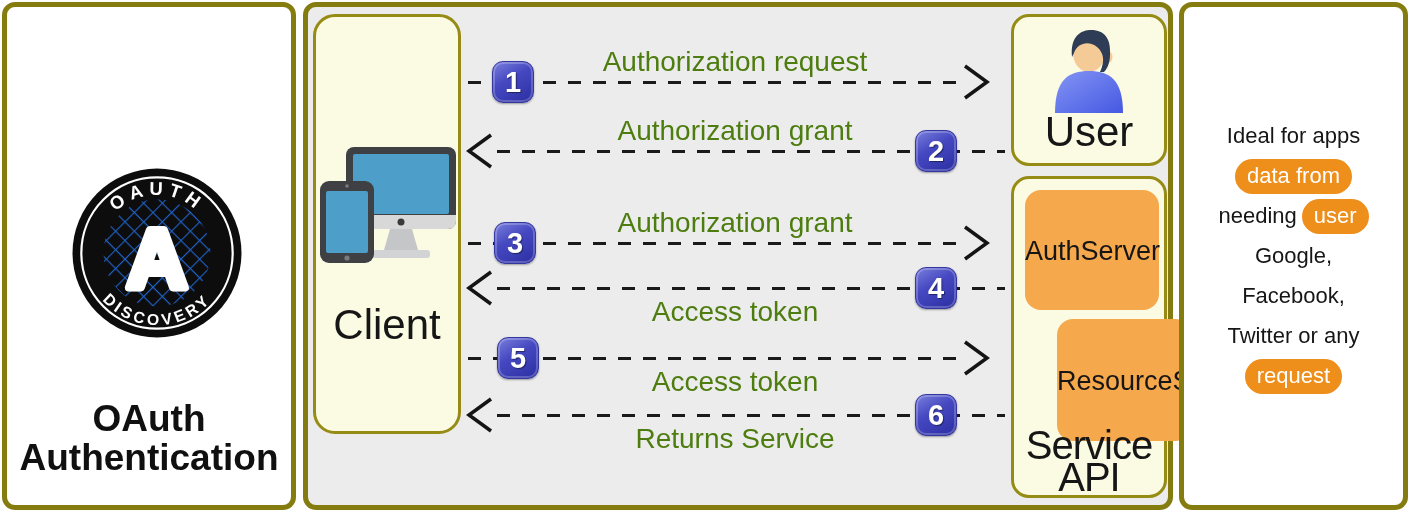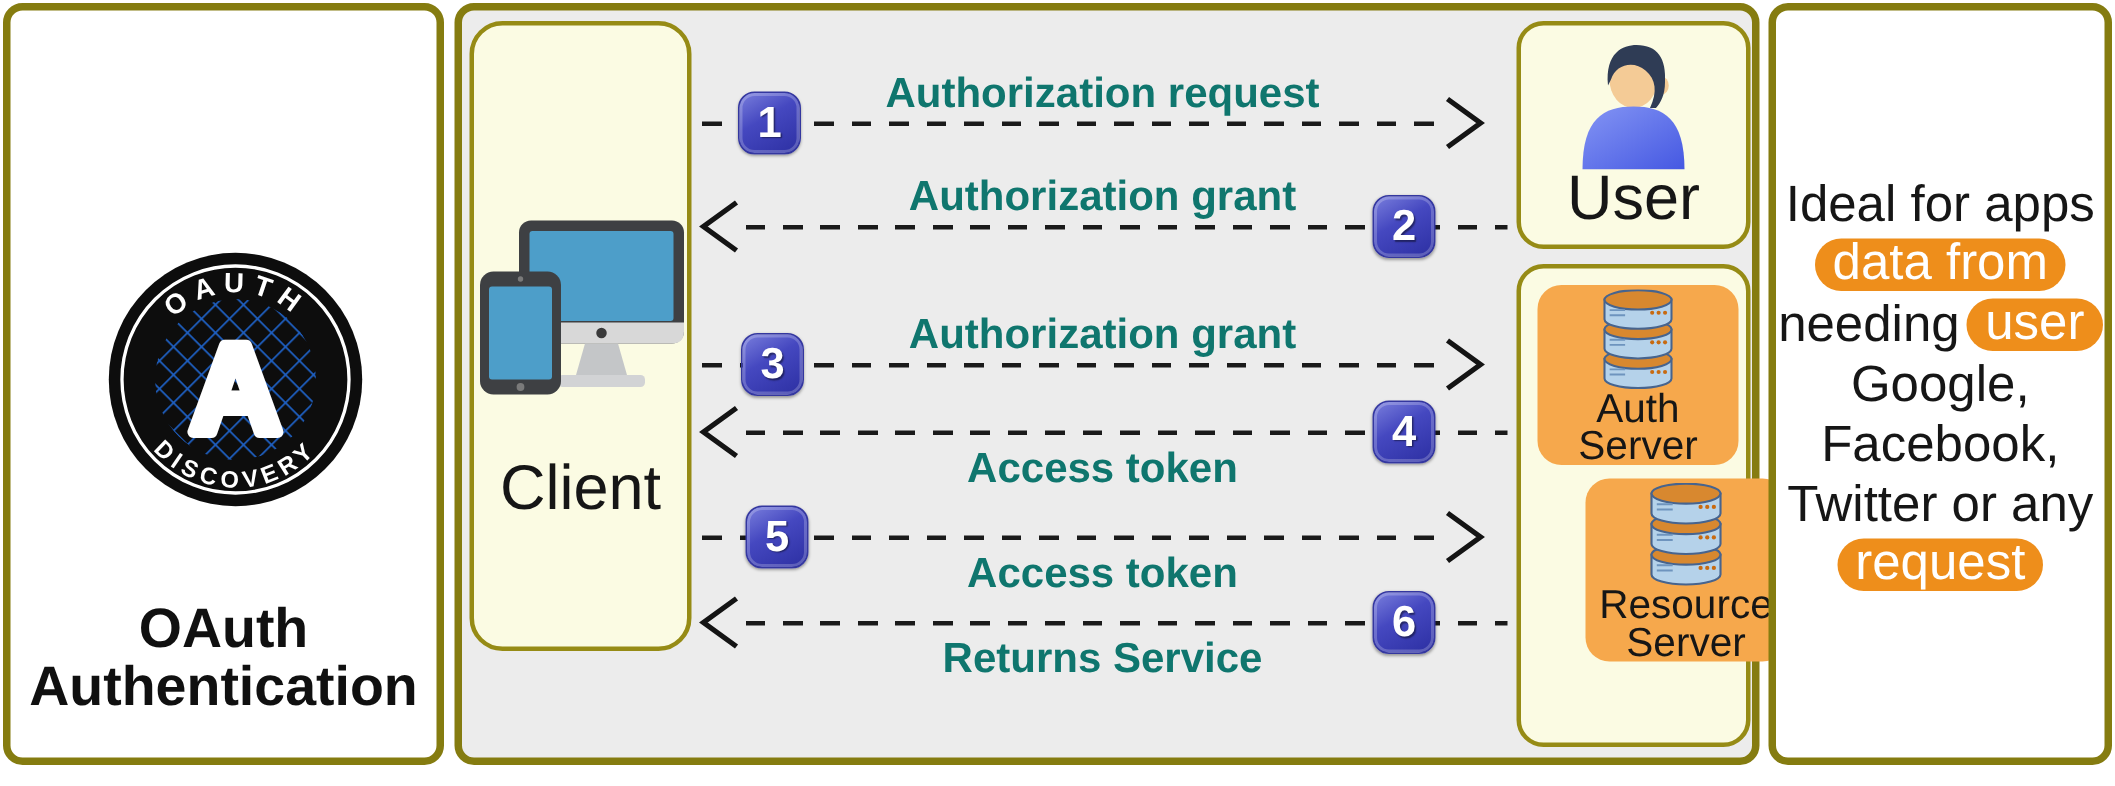--- a/index.html
+++ b/index.html
@@ -22,37 +22,37 @@
 
   .actor-box{position:absolute;background:var(--box-bg-cream);border:3px solid var(--box-border-olive);}
   .client-box{left:313px;top:14px;width:148px;height:420px;border-radius:22px;}
   .client-box svg{position:absolute;left:4px;top:128px;}
   .client-label{position:absolute;left:0;top:284px;width:100%;text-align:center;font-size:42px;}
 
   .user-box{left:1011px;top:14px;width:156px;height:152px;border-radius:18px;display:flex;flex-direction:column;align-items:center;padding-top:10px;}
   .user-label{font-size:42px;margin-top:-2px;line-height:1;}
 
   .service-box{left:1011px;top:176px;width:156px;height:322px;border-radius:18px;}
-  .server-sub{position:absolute;left:11px;width:134px;background:var(--server-box-orange);border-radius:16px;display:flex;flex-direction:column;align-items:center;padding-top:3px;}
+  .server-sub{position:absolute;left:11px;width:134px;background:var(--server-box-orange);border-radius:16px;display:flex;flex-direction:row;align-items:center;padding-top:3px;}
   .auth-box{top:11px;height:120px;}
   .resource-box{top:140px;height:122px;margin-left:32px;}
   .server-label{font-size:27px;line-height:25px;text-align:center;white-space:nowrap;}
   .service-label{position:absolute;left:0;bottom:0;width:100%;text-align:center;font-size:40px;line-height:32px;letter-spacing:-1px;padding-bottom:2px;}
 
   .dash{position:absolute;height:3px;background:repeating-linear-gradient(90deg,var(--arrow-black) 0 13px,transparent 13px 25px);}
   .chev{position:absolute;width:32px;height:38px;}
   .badge{position:absolute;width:42px;height:42px;border-radius:11px;
     background:linear-gradient(150deg,#7a7fdd 0%,#4548c0 42%,#2c2fa2 100%);
     border:1px solid #34379f;
     box-shadow:inset 0 0 0 2px rgba(255,255,255,.22),0 1px 2px rgba(0,0,0,.35);
     display:flex;align-items:center;justify-content:center;
     color:#fff;font-weight:bold;font-size:29px;text-shadow:1px 1px 1px rgba(0,0,0,.45);}
-  .alabel{position:absolute;left:500px;width:470px;text-align:center;font-size:28px;color:#0f766e;font-weight:bold;}
-
-  .note-line{height:40px;display:flex;align-items:center;justify-content:center;font-size:34px;gap:5px;white-space:nowrap;}
+  .alabel{position:absolute;left:500px;width:470px;text-align:center;font-size:28px;color:#4d7c0f;}
+
+  .note-line{height:40px;display:flex;align-items:center;justify-content:center;font-size:22px;gap:5px;white-space:nowrap;}
   .pill{background:var(--pill-orange);color:#fff;border-radius:20px;padding:0 12px 2px;line-height:33px;}
 </style>
 </head>
 <body>
 
 <div class="stage">
 
   <section class="panel left-panel">
     <svg class="logo" width="176" height="176" viewBox="0 0 200 200">
       <defs>
@@ -237,20 +237,24 @@
           <ellipse cx="29" cy="8" rx="26" ry="7.5" fill="#D8882F" stroke="#47648E" stroke-width="1.6"></ellipse>
           <path d="M7,16 h12 M7,20 h12" stroke="#6E94BE" stroke-width="1.5"></path>
           <circle cx="40" cy="18" r="1.6" fill="#C86A10"></circle>
             <circle cx="45" cy="18" r="1.6" fill="#C86A10"></circle>
             <circle cx="50" cy="18" r="1.6" fill="#C86A10"></circle>
         </g>
       </svg>
       <span class="server-label">Resource</span>
       <span class="server-label">Server</span>
     </div>
+    <div class="service-label">
+      <div>Service</div>
+      <div>API</div>
+    </div>
   </div>
 
   <section class="panel right-panel">
     <div class="note-line">
         <span>Ideal for apps</span>
       </div>
     <div class="note-line">
         <span class="pill">data from</span>
       </div>
     <div class="note-line">

